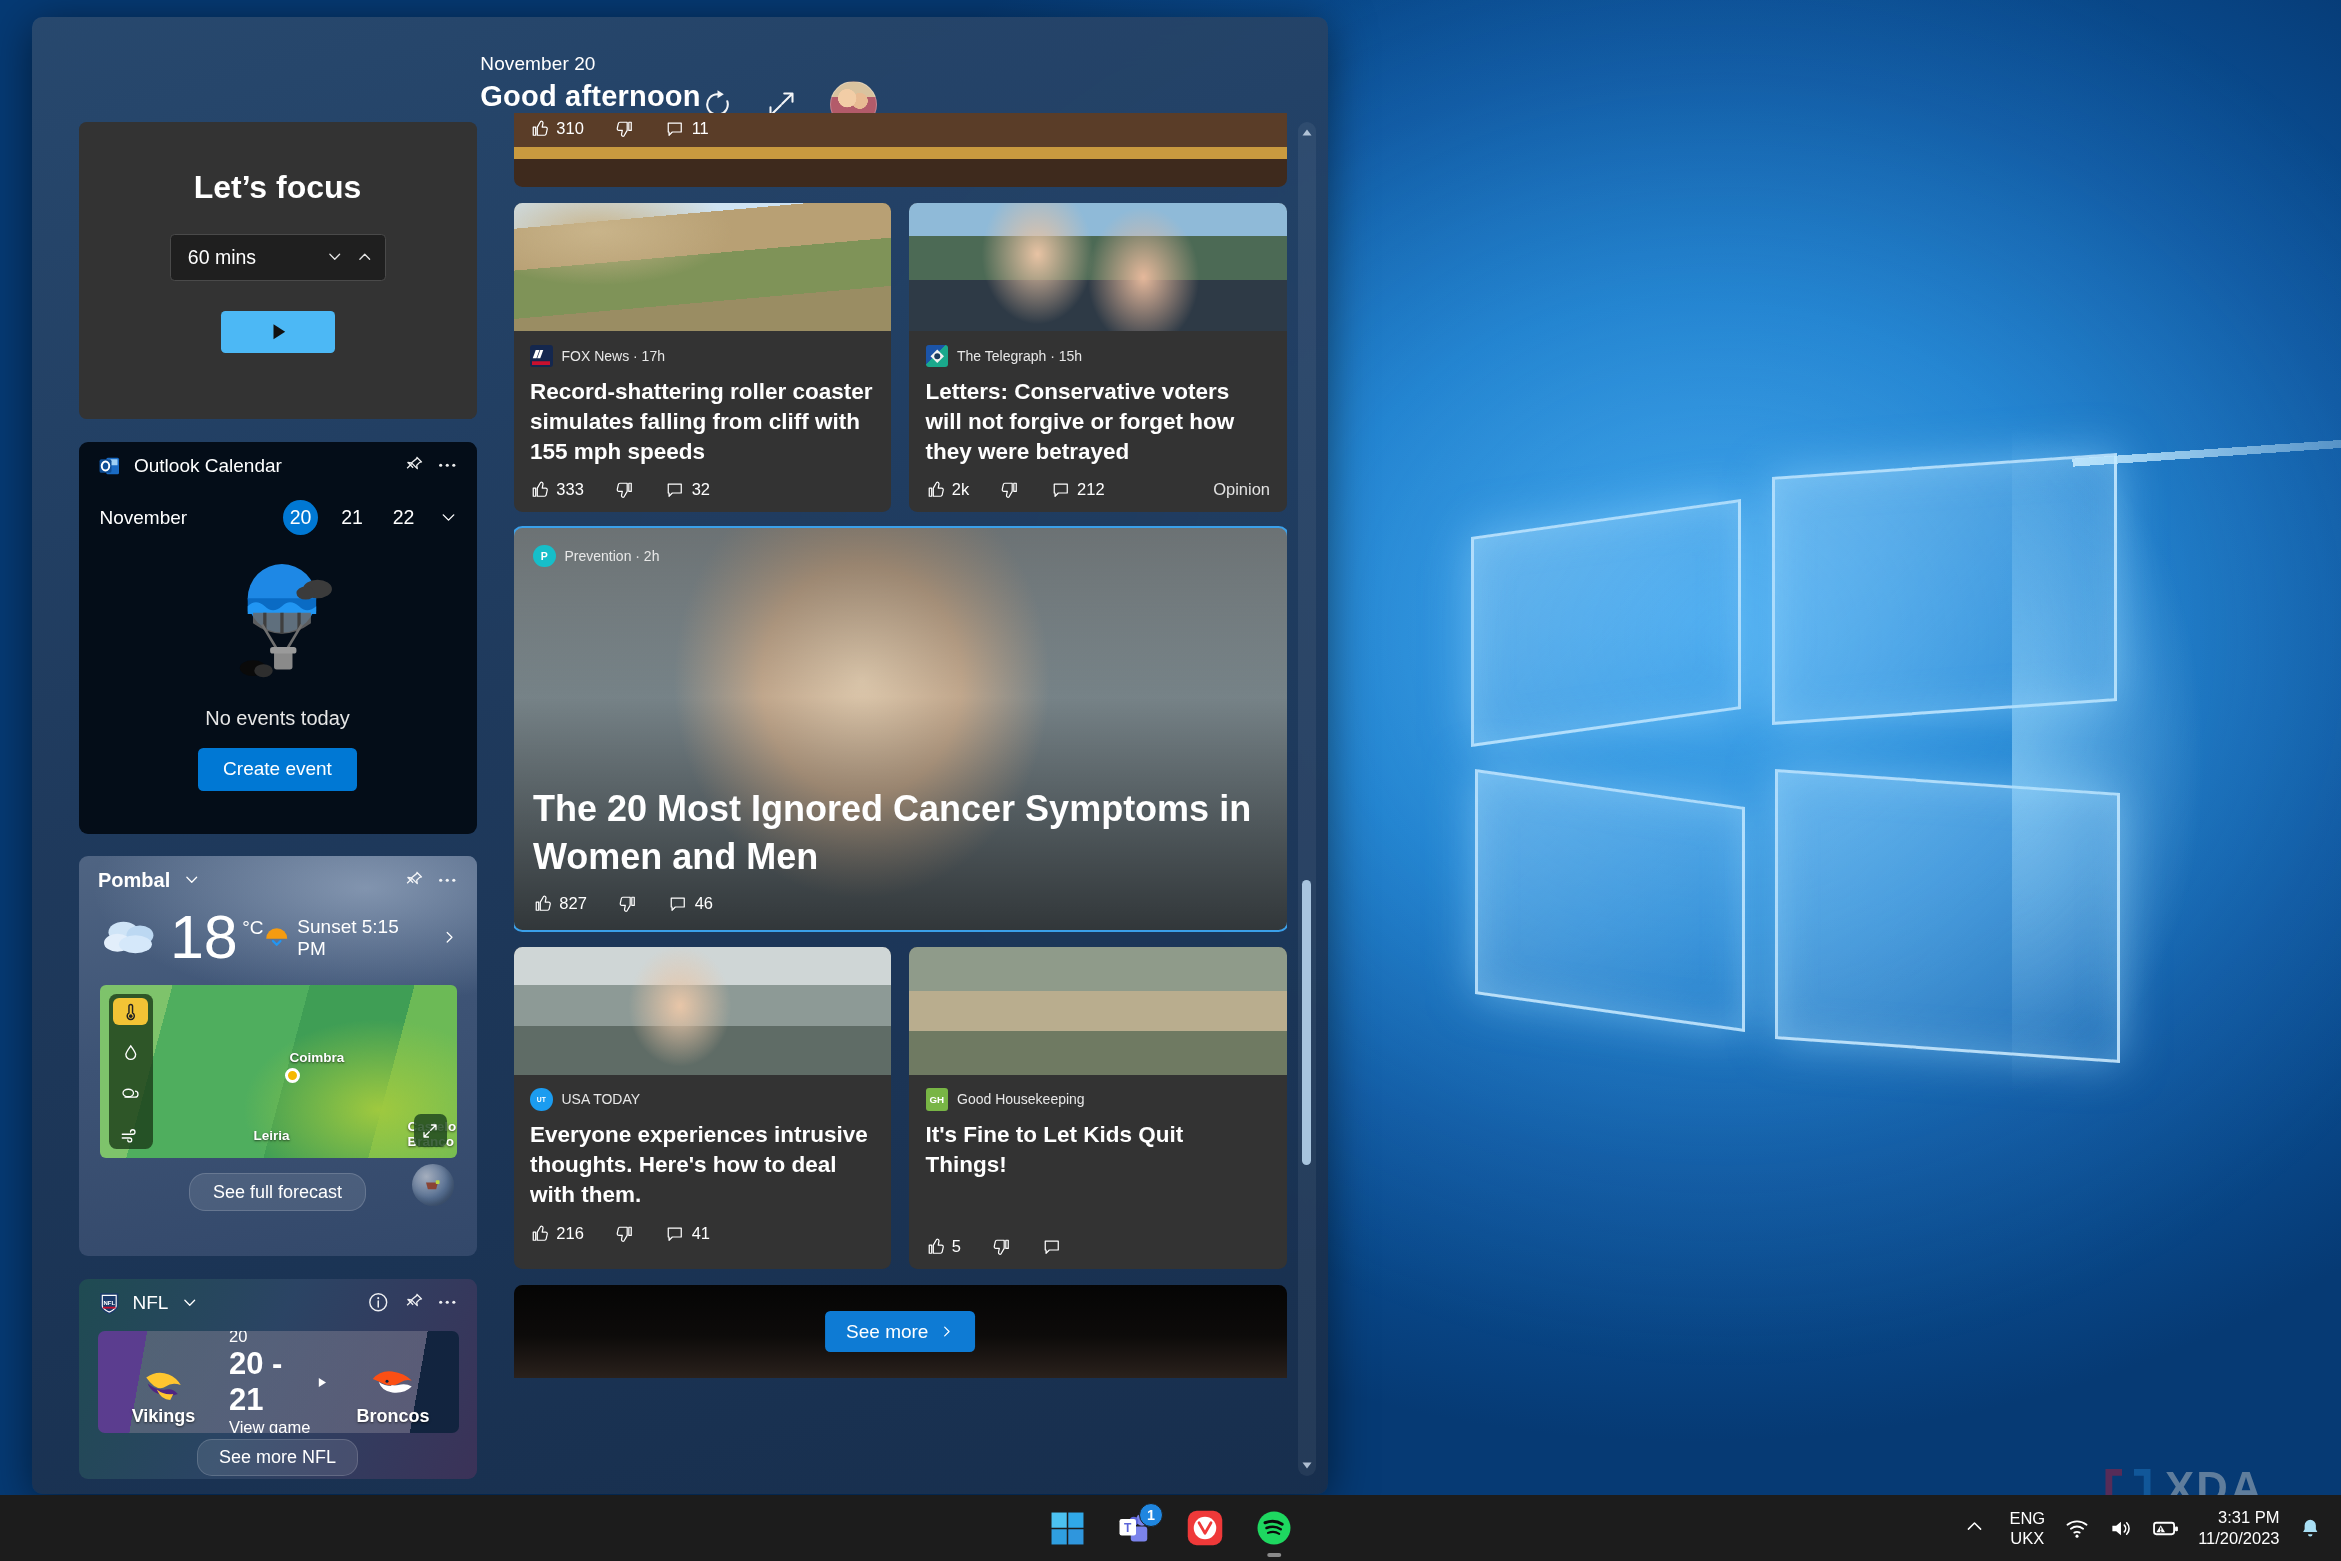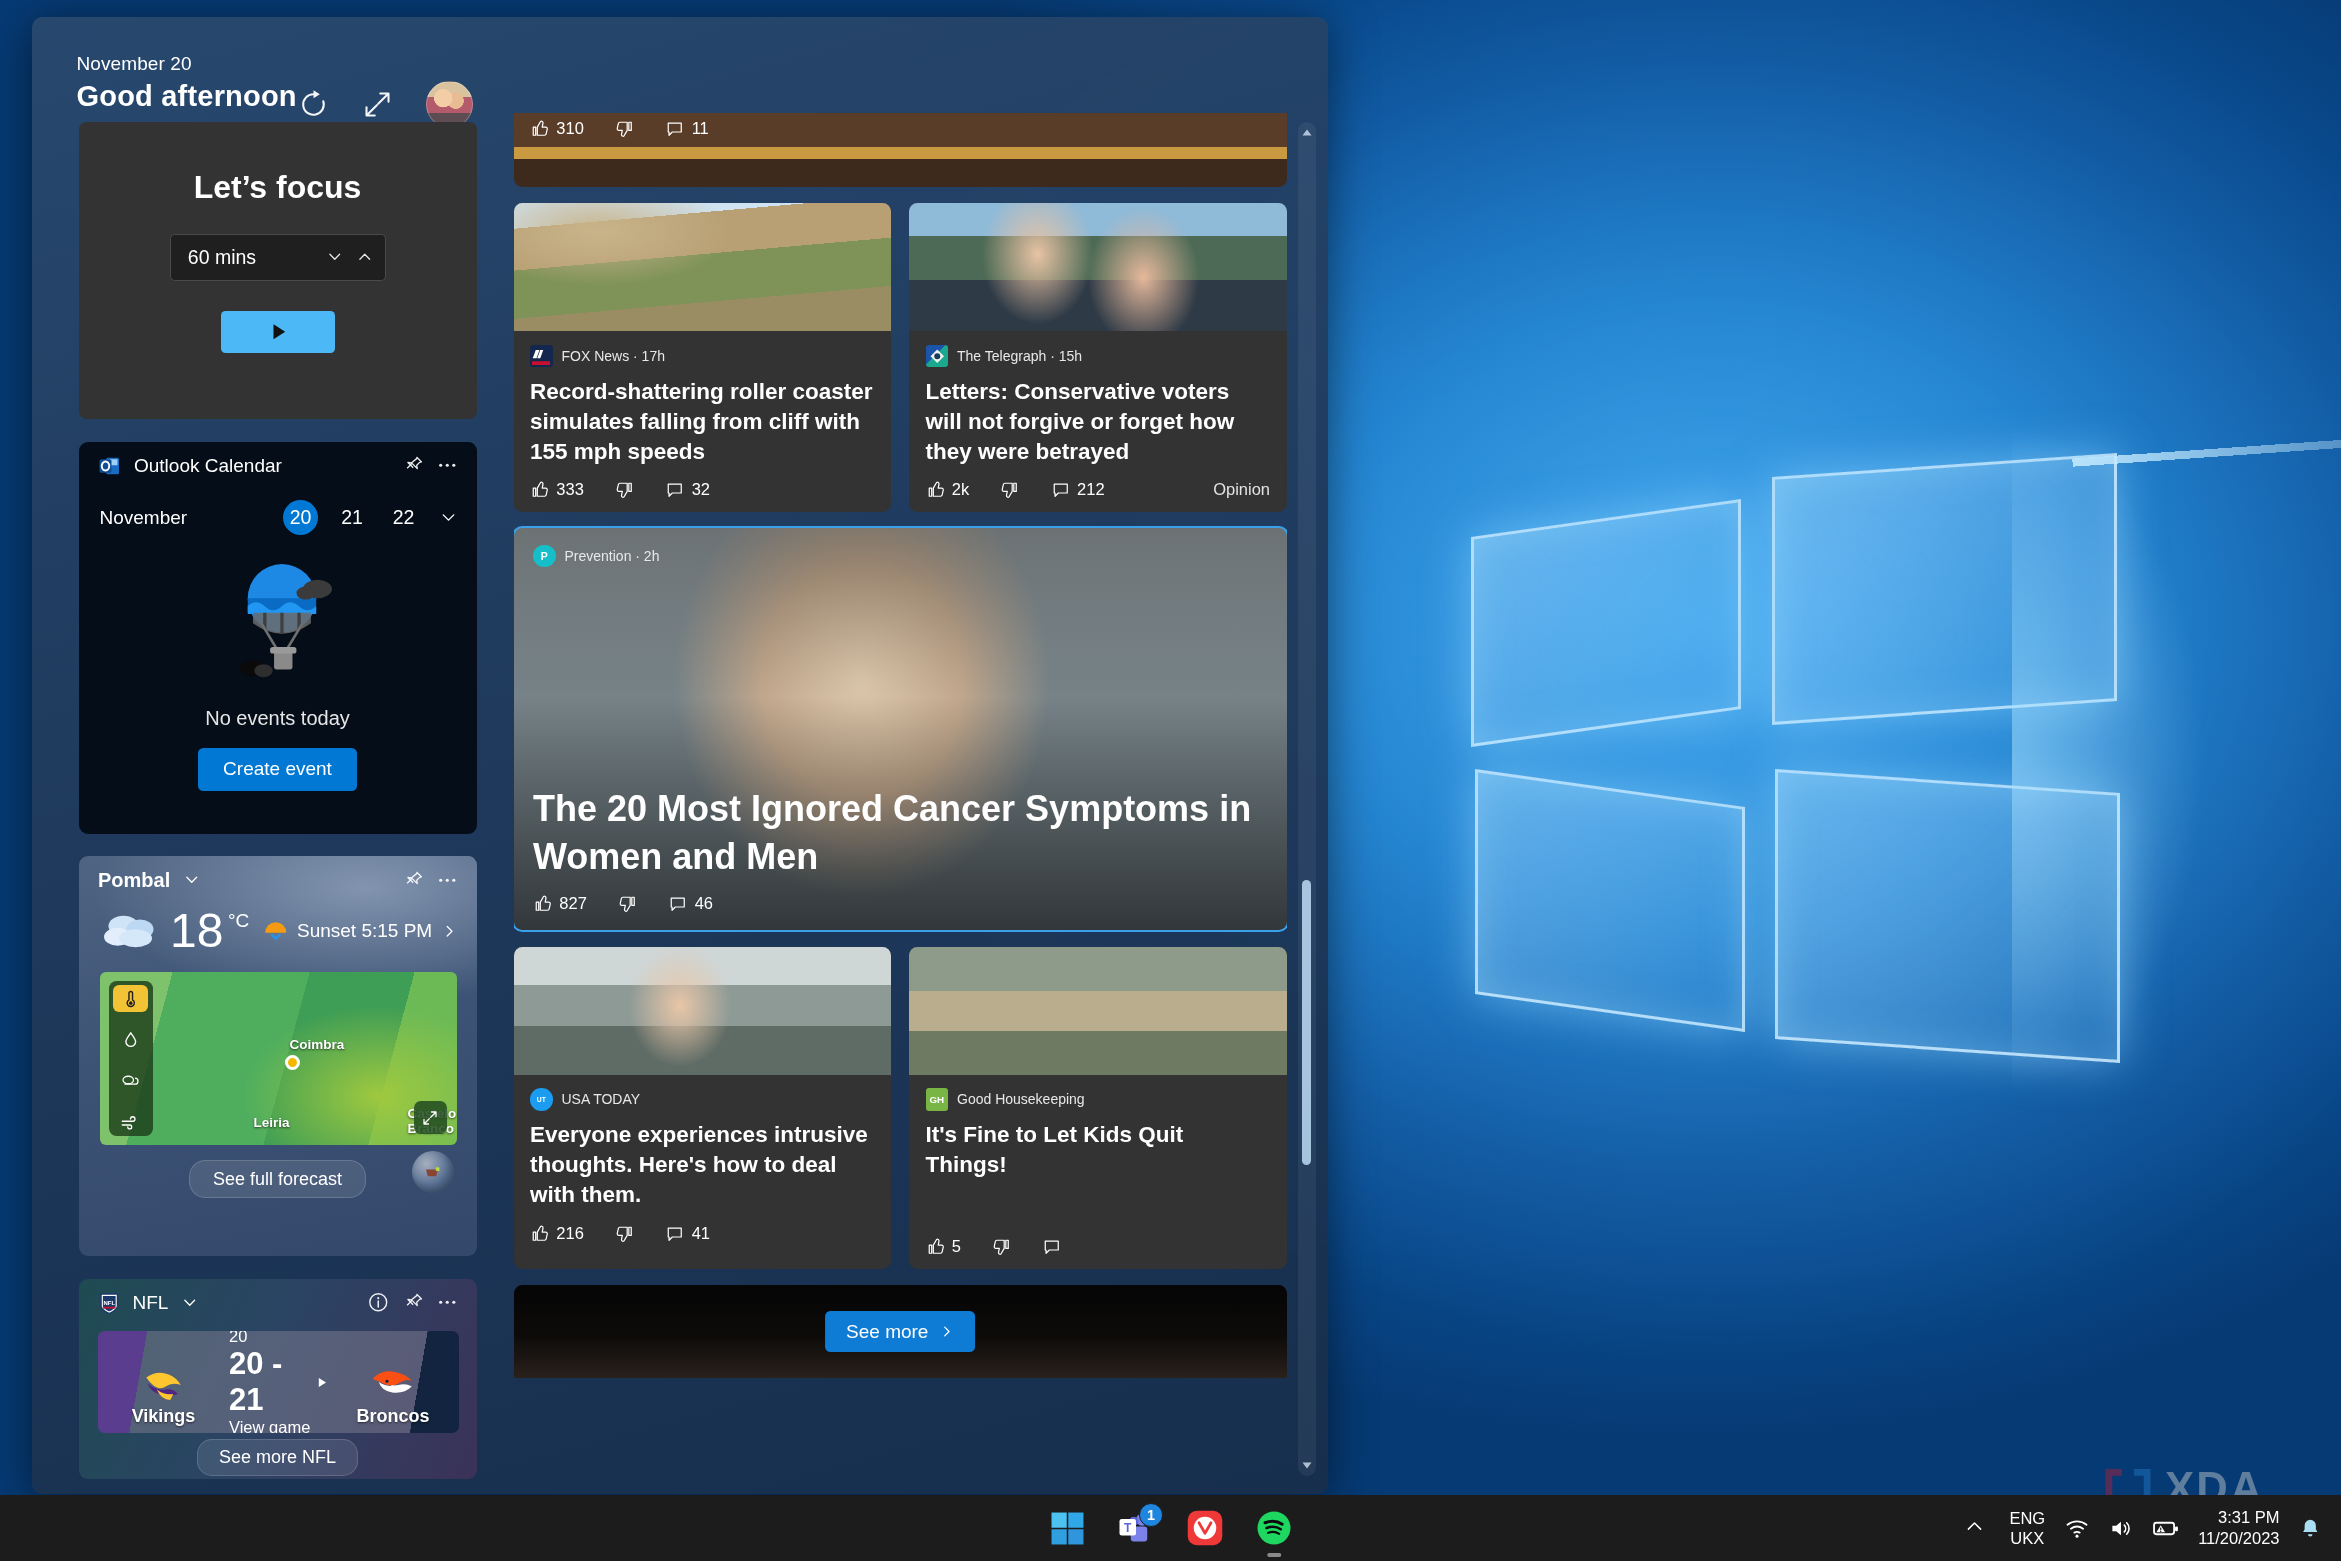--- a/index.html
+++ b/index.html
@@ -53,21 +53,21 @@
     border-radius: 10.5px;
     background: linear-gradient(165deg, rgba(41,73,110,.96) 0%, rgba(32,58,92,.96) 45%, rgba(24,46,76,.97) 100%);
     box-shadow: 0 7.5px 45px rgba(0,0,0,.5);
     overflow: hidden;
     backdrop-filter: blur(22.5px);
   }
 
   
   #panel-header {
     position:absolute; left:0; top:0; width:100%; height:105px;
-    display:flex; align-items:flex-start; justify-content:flex-start;
+    display:flex; align-items:flex-start; justify-content:center;
     padding: 36px 47px 0 45px;
   }
   .greeting-date { font-size: 19px; color:#fff; letter-spacing:0.1px; }
   .greeting-main { font-size: 29px; color:#fff; font-weight: 600; margin-top:5.3px; letter-spacing:0.2px;}
   #header-actions { display:flex; align-items:center; gap:31.5px; padding-top: 28.5px; }
   .hdr-icon { width:33px; height:33px; cursor:pointer; opacity:.95; }
   #avatar {
     width: 47px; height: 47px; border-radius: 50%;
     background:
       radial-gradient(circle at 36% 36%, #f2cda6 0 22%, rgba(0,0,0,0) 23%),
@@ -128,21 +128,21 @@
 
   
   .weather-card {
     height:402px;
     background:
       radial-gradient(ellipse 390px 165px at 72% 8%, rgba(200,215,235,.45), rgba(0,0,0,0) 70%),
       linear-gradient(170deg, #4f6482 0%, #3d5375 45%, #33486a 100%);
   }
   .weather-head .title { font-size:20px; font-weight:600; }
   .w-main { display:flex; align-items:center; padding: 3px 19.5px 0 22.5px; }
-  .w-temp { color:#fff; font-size:48px; font-weight:300; margin-left: 9px; line-height:1; }
+  .w-temp { color:#fff; font-size:61px; font-weight:300; margin-left: 9px; line-height:1; }
   .w-unit { color:#fff; font-size:19px; margin: -19.5px 0 0 4.5px; }
   .w-sunset { margin-left:auto; display:flex; align-items:center; gap:8.3px; color:#fff; font-size:19px; cursor:pointer;}
   .w-map {
     margin: 16.5px 19.5px 0 21px; height:173px; border-radius:6px; position:relative; overflow:hidden;
     background:
       radial-gradient(ellipse 225px 150px at 78% 72%, #9fc93f 0%, rgba(0,0,0,0) 60%),
       linear-gradient(105deg, #7ec36b 0 18%, #4fae5e 18% 52%, #3f9e55 52% 78%, #6cba56 78% 100%);
   }
   .map-left-bar {
     position:absolute; left:9px; top:9px; width:44px; bottom:9px;

